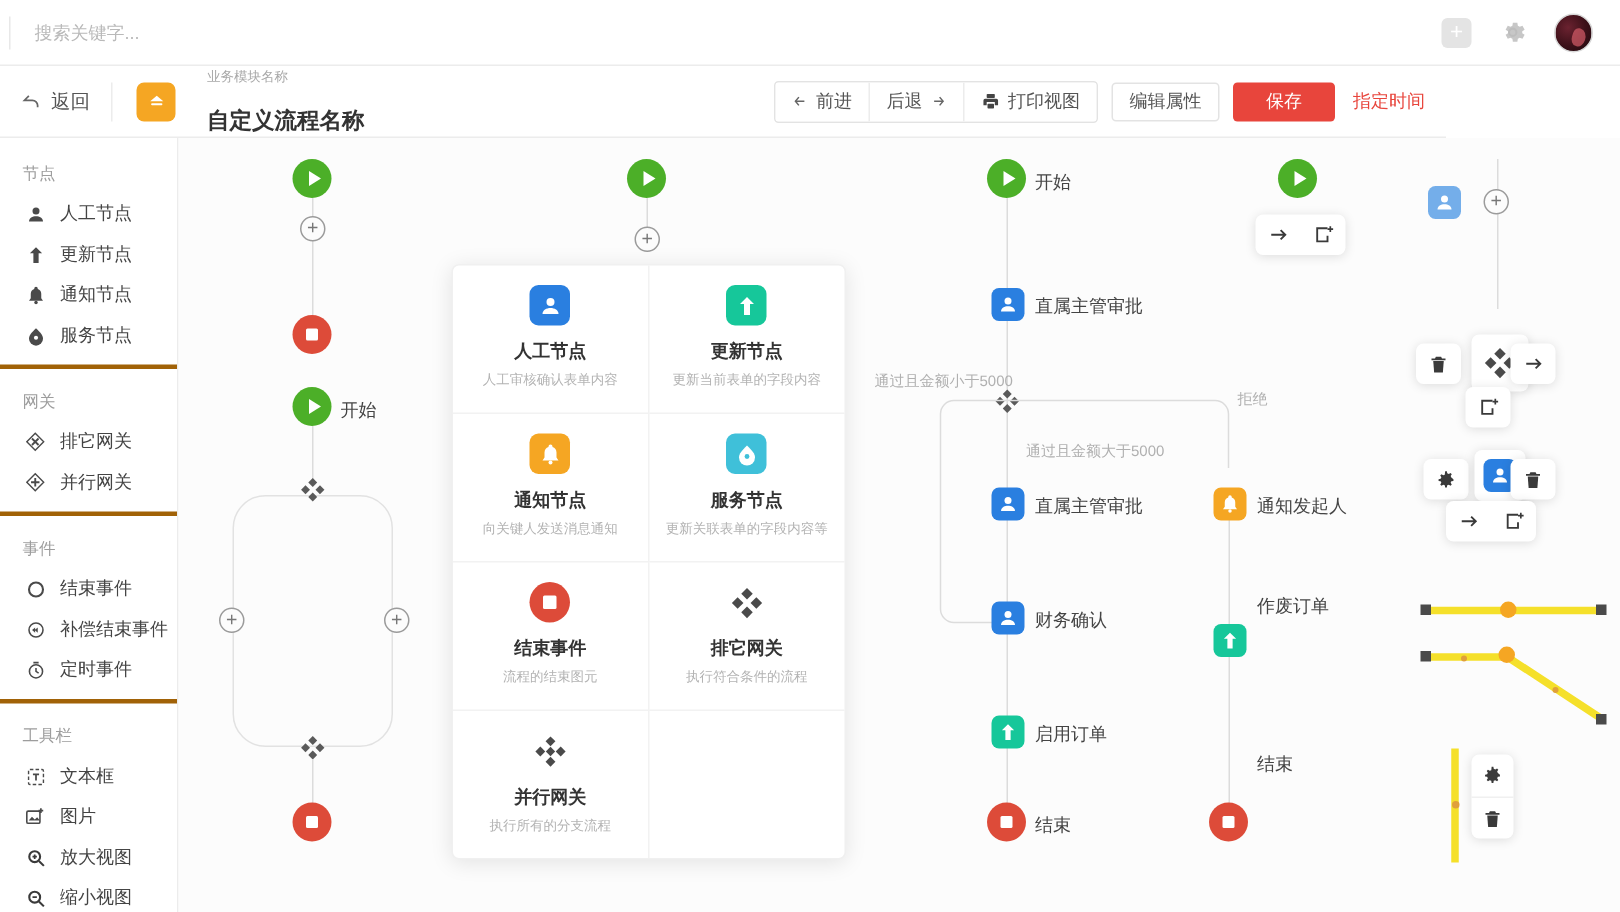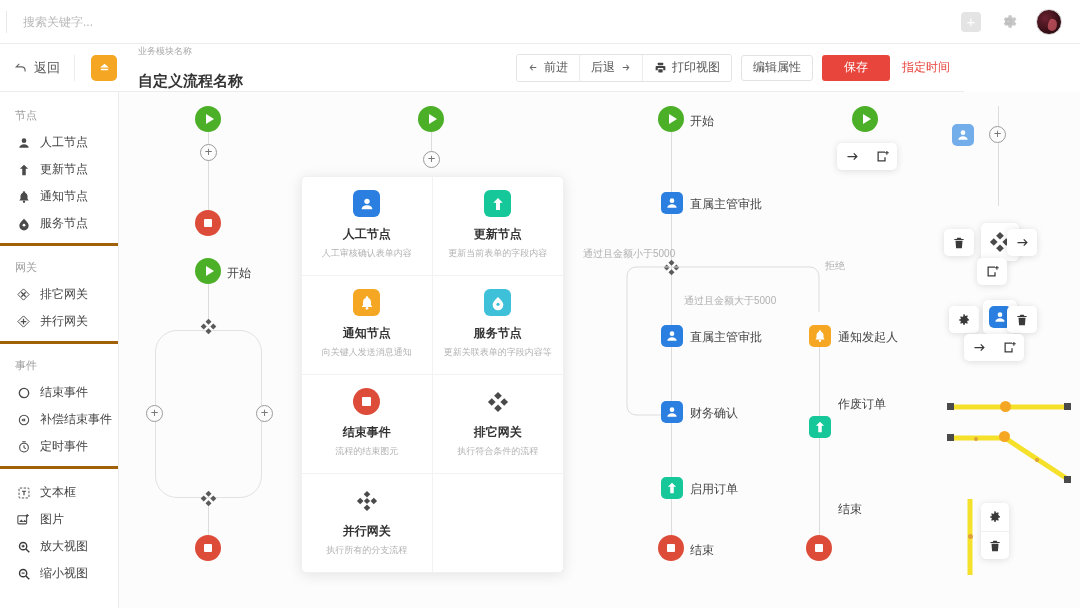--- a/index.html
+++ b/index.html
@@ -357,20 +357,21 @@
             <circle cx="12" cy="13" r="7.5"></circle>
               <path d="M12 9v4l3 2"></path>
               <path d="M9 3h6"></path>
           </svg>
         </span>
         <span>定时事件</span>
       </div>
     </div>
 
     <div class="side-group">
+      <div class="side-head">工具栏</div>
       <div class="side-item">
         <span class="side-ic">
           <svg width="14" height="14" viewBox="0 0 24 24" fill="none" stroke="#4a4a4a" stroke-width="1.6">
             <rect x="3.5" y="3.5" width="17" height="17" rx="1.5" stroke-dasharray="4 2.5"></rect>
             <path d="M8.5 9h7M12 9v7" stroke-width="2"></path>
           </svg>
         </span>
         <span>文本框</span>
       </div>
       <div class="side-item">

